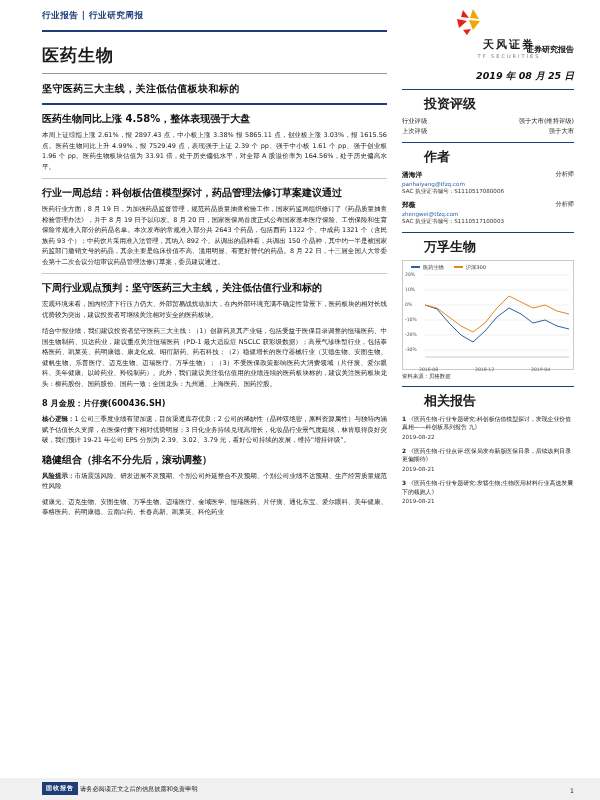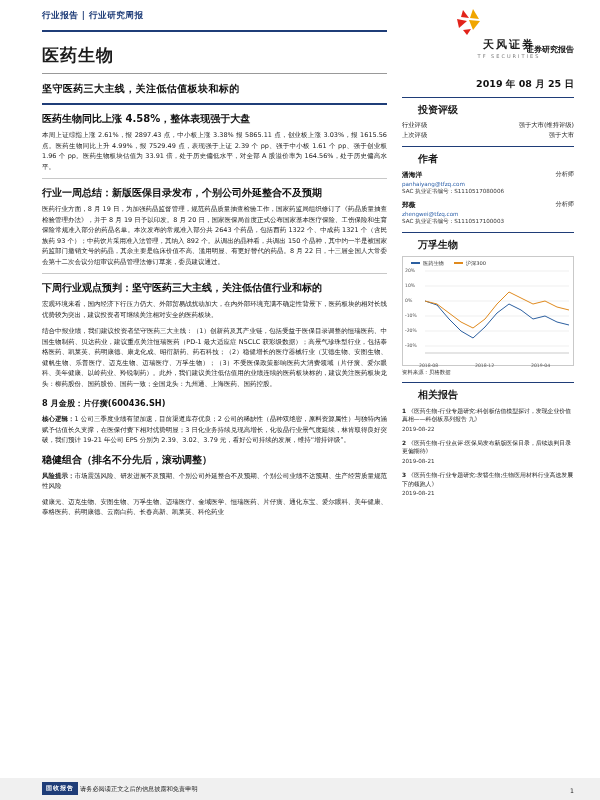--- a/index.html
+++ b/index.html
@@ -34,23 +34,23 @@
   p.body{font-size:6.5px;line-height:1.62;color:#1b1b1b;text-align:justify;margin:0 0 6px 0;text-indent:0;}
   .divider{border:0;border-top:1px solid #c8c8c8;margin:6px 0;}
 
   .gold-head{font-size:8.2px;font-weight:bold;margin:9px 0 5px 0;color:#111;}
   .lbl{font-weight:bold;}
   .tail{font-size:6.5px;line-height:1.62;color:#1b1b1b;text-align:justify;margin:0 0 5px 0;}
 
   
   .right{position:absolute;left:402px;top:44px;width:172px;}
   .r-title{font-size:8px;font-weight:bold;text-align:right;color:#111;}
-  .r-date{font-size:9.5px;font-weight:bold;text-align:right;margin-top:23px;color:#111;}
+  .r-date{font-size:9.5px;font-weight:bold;text-align:right;margin-top:15px;color:#111;font-style:italic;}
   .r-rule{border:0;border-top:1.5px solid #1f3d78;margin:6px 0 5px 0;}
-  .r-sec{font-size:10px;font-weight:bold;color:#1b1b1b;margin:5px 0 3px 0;padding-left:16px;}
+  .r-sec{font-size:13px;font-weight:bold;color:#1b1b1b;margin:5px 0 3px 6px;padding-left:16px;}
   .kv{display:flex;justify-content:space-between;font-size:6.3px;line-height:1.55;}
   .kv .k{color:#1b1b1b;}
   .kv .v{color:#1b1b1b;}
   .ana{margin-top:4px;}
   .ana .nm{font-size:6.8px;font-weight:bold;display:inline-block;min-width:34px;}
   .ana .role{font-size:6.2px;color:#333;float:right;}
   .ana .mail{font-size:5.6px;color:#2b5fa8;margin:1px 0 0 0;word-break:break-all;}
   .ana .sac{font-size:5.6px;color:#333;margin:1px 0 0 0;}
   .clr{clear:both;}
 
@@ -104,21 +104,21 @@
   <div class="left">
     <div class="ind-title">医药生物</div>
     <hr class="hr-thin">
     <div class="main-title">坚守医药三大主线，关注低估值板块和标的</div>
     <hr class="hr-thick">
 
     <div class="sec-head">医药生物同比上涨 4.58%，整体表现强于大盘</div>
     <p class="body">本周上证综指上涨 2.61%，报 2897.43 点，中小板上涨 3.38% 报 5865.11 点，创业板上涨 3.03%，报 1615.56 点。医药生物同比上升 4.99%，报 7529.49 点，表现强于上证 2.39 个 pp、强于中小板 1.61 个 pp、强于创业板 1.96 个 pp。医药生物板块估值为 33.91 倍，处于历史偏低水平，对全部 A 股溢价率为 164.56%，处于历史偏高水平。</p>
     <hr class="divider">
 
-    <div class="sec-head">行业一周总结：新版医保目录发布，个别公司外延整合不及预期</div>
+    <div class="sec-head">行业一周总结：科创板估值模型探讨，药品管理法修订草案建议通过</div>
     <p class="body">医药行业方面，8 月 19 日，为加强药品监督管理，规范药品质量抽查检验工作，国家药监局组织修订了《药品质量抽查检验管理办法》，并于 8 月 19 日予以印发。8 月 20 日，国家医保局首度正式公布国家基本医疗保险、工伤保险和生育保险常规准入部分的药品名单。本次发布的常规准入部分共 2643 个药品，包括西药 1322 个、中成药 1321 个（含民族药 93 个）；中药饮片采用准入法管理，其纳入 892 个。从调出的品种看，共调出 150 个品种，其中约一半是被国家药监部门撤销文号的药品，其余主要是临床价值不高、滥用明显、有更好替代的药品。8 月 22 日，十三届全国人大常委会第十二次会议分组审议药品管理法修订草案，委员建议通过。</p>
     <hr class="divider">
 
     <div class="sec-head">下周行业观点预判：坚守医药三大主线，关注低估值行业和标的</div>
     <p class="body">宏观环境来看，国内经济下行压力仍大、外部贸易战扰动加大，在内外部环境充满不确定性背景下，医药板块的相对长线优势较为突出，建议投资者可继续关注相对安全的医药板块。</p>
     <p class="body">结合中报业绩，我们建议投资者坚守医药三大主线：（1）创新药及其产业链，包括受益于医保目录调整的恒瑞医药、中国生物制药、贝达药业，建议重点关注恒瑞医药（PD-1 最大适应症 NSCLC 获彩级数据）；高景气珍珠型行业，包括泰格医药、凯莱英、药明康德、康龙化成、昭衍新药、药石科技；（2）稳健增长的医疗器械行业（艾德生物、安图生物、健帆生物、乐普医疗、迈克生物、迈瑞医疗、万孚生物）；（3）不受医保政策影响医药大消费领域（片仔癀、爱尔眼科、美年健康、以岭药业、羚锐制药）。此外，我们建议关注低估值用的业绩连续的医药板块标的，建议关注医药板块龙头：柳药股份、国药股份、国药一致；全国龙头：九州通、上海医药、国药控股。</p>
 
     <div class="gold-head">8 月金股：片仔癀(600436.SH)</div>
     <p class="tail"><span class="lbl">核心逻辑：</span><span>1 公司三季度业绩有望加速，目前渠道库存优良；2 公司的稀缺性（品种双绝密，原料资源属性）与独特内涵赋予估值长久支撑，在医保付费下相对优势明显；3 日化业务持续兑现高增长，化妆品行业景气度延续，林肯取得良好突破，我们预计 19-21 年公司 EPS 分别为 2.39、3.02、3.79 元，看好公司持续的发展，维持“增持评级”。</span></p>
     <div class="sec-head">稳健组合（排名不分先后，滚动调整）</div>

